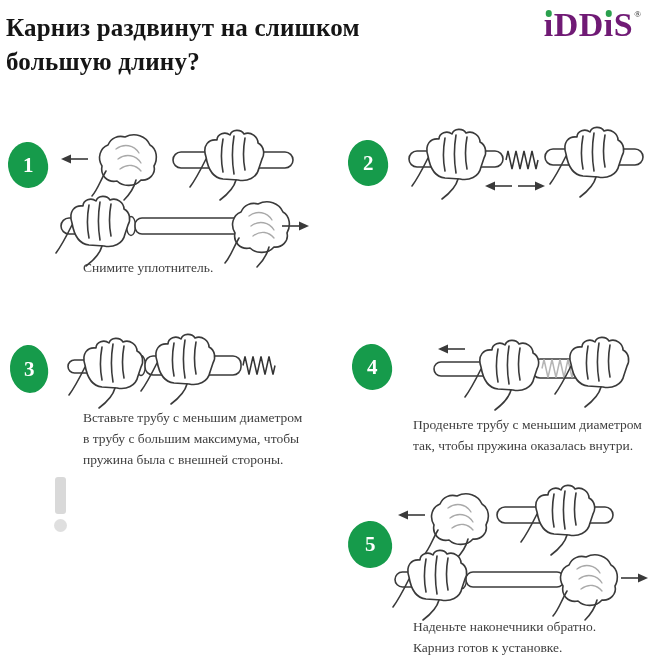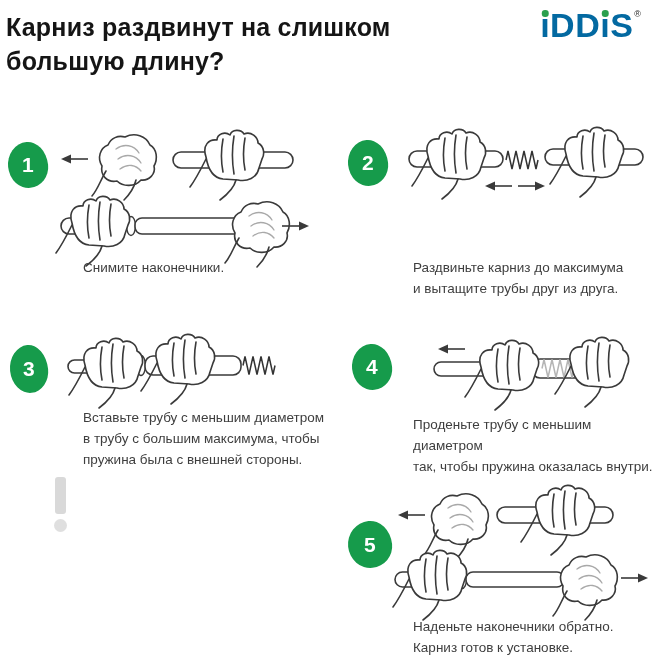--- a/index.html
+++ b/index.html
@@ -1,26 +1,26 @@
 <!DOCTYPE html>
 <html style="--step_circle_green: #169b4b; --brand_dot_green: #2aa04d; --caption_text: #3e3e3e; --line_art: #3a3a3a; --warning_icon_gray: #d9d9d9;"><head>
 <meta charset="utf-8">
 <style>
   html,body{margin:0;padding:0;background:#fff;}
   #canvas{
     position:relative;width:655px;height:655px;background:#ffffff;overflow:hidden;
-    font-family:Liberation Sans, sans-serif;
+    font-family:Liberation Serif, serif;
   }
   .title{
     position:absolute;left:6px;top:11px;
     font-size:25px;line-height:1.35;font-weight:700;color:#151515;
     white-space:pre-line;letter-spacing:.2px;
   }
   .logo{position:absolute;top:8px;right:14px;display:flex;align-items:flex-start;}
-  .logo-text{font-size:34px;font-weight:700;color:#0369a1;line-height:1;letter-spacing:.5px;}
+  .logo-text{font-size:34px;font-weight:700;color:#701a75;line-height:1;letter-spacing:.5px;}
   .li{position:relative;display:inline-block;}
   .ldot{position:absolute;top:2px;left:50%;transform:translateX(-50%);
     width:6.5px;height:6.5px;border-radius:50%;background:var(--brand_dot_green,#2aa04d);}
   .reg{font-size:9px;color:#1b1b1b;margin-top:1px;margin-left:1px;}
   .num{
     position:absolute;display:flex;align-items:center;justify-content:center;
     background:var(--step_circle_green,#169b4b);color:#fff;font-weight:700;font-size:21px;
     border-radius:52% 48% 50% 50% / 50% 54% 46% 50%;transform:rotate(-6deg);
   }
   .num span{transform:rotate(6deg);}
@@ -92,42 +92,40 @@
     <use href="#fist" transform="translate(72,30)"></use>
     <rect class="tube" x="6" y="90" width="64" height="16" rx="8"></rect>
     <ellipse class="ring" cx="76" cy="98" rx="4.5" ry="9.5"></ellipse>
     <rect class="tube" x="80" y="90" width="140" height="16" rx="7"></rect>
     <use href="#hand" transform="translate(46,90)"></use>
     <use href="#fist" transform="translate(205,97)"></use>
     <g color="#3a3a3a">
         <use href="#arrR" transform="translate(254,98)"></use>
       </g>
   </svg>
-  <div class="cap" style="left:83px;top:258px;width:300px">Снимите наконечники.</div>
+  <div class="cap" style="left:83px;top:258px;width:300px">Снимите уплотнитель.</div>
 
   <div class="num" style="left:348px;top:140px;width:40px;height:46px">
     <span>2</span>
   </div>
   <svg class="ill" style="left:405px;top:137px" width="245" height="75" viewBox="0 0 245 75">
     <rect class="tube" x="4" y="14" width="94" height="16" rx="8"></rect>
     <use href="#hand" transform="translate(52,14)"></use>
     <g color="#333333">
         <use href="#coil" transform="translate(101,23)"></use>
       </g>
     <rect class="tube" x="140" y="12" width="98" height="16" rx="8"></rect>
     <use href="#hand" transform="translate(190,12)"></use>
     <g color="#3a3a3a">
         <use href="#arrL" transform="translate(80,49)"></use>
       </g>
     <g color="#3a3a3a">
         <use href="#arrR" transform="translate(140,49)"></use>
       </g>
   </svg>
-  <div class="cap" style="left:413px;top:258px;width:240px">Раздвиньте карниз до максимума
-и вытащите трубы друг из друга.</div>
 
   <div class="num" style="left:10px;top:345px;width:38px;height:48px">
     <span>3</span>
   </div>
   <svg class="ill" style="left:62px;top:332px" width="252" height="78" viewBox="0 0 252 78">
     <g color="#3a3a3a">
         <use href="#arrL" transform="translate(112,11)"></use>
       </g>
     <rect class="tube" x="6" y="28" width="68" height="13" rx="6.5"></rect>
     <ellipse class="ring" cx="79" cy="33.5" rx="4.5" ry="10"></ellipse>

